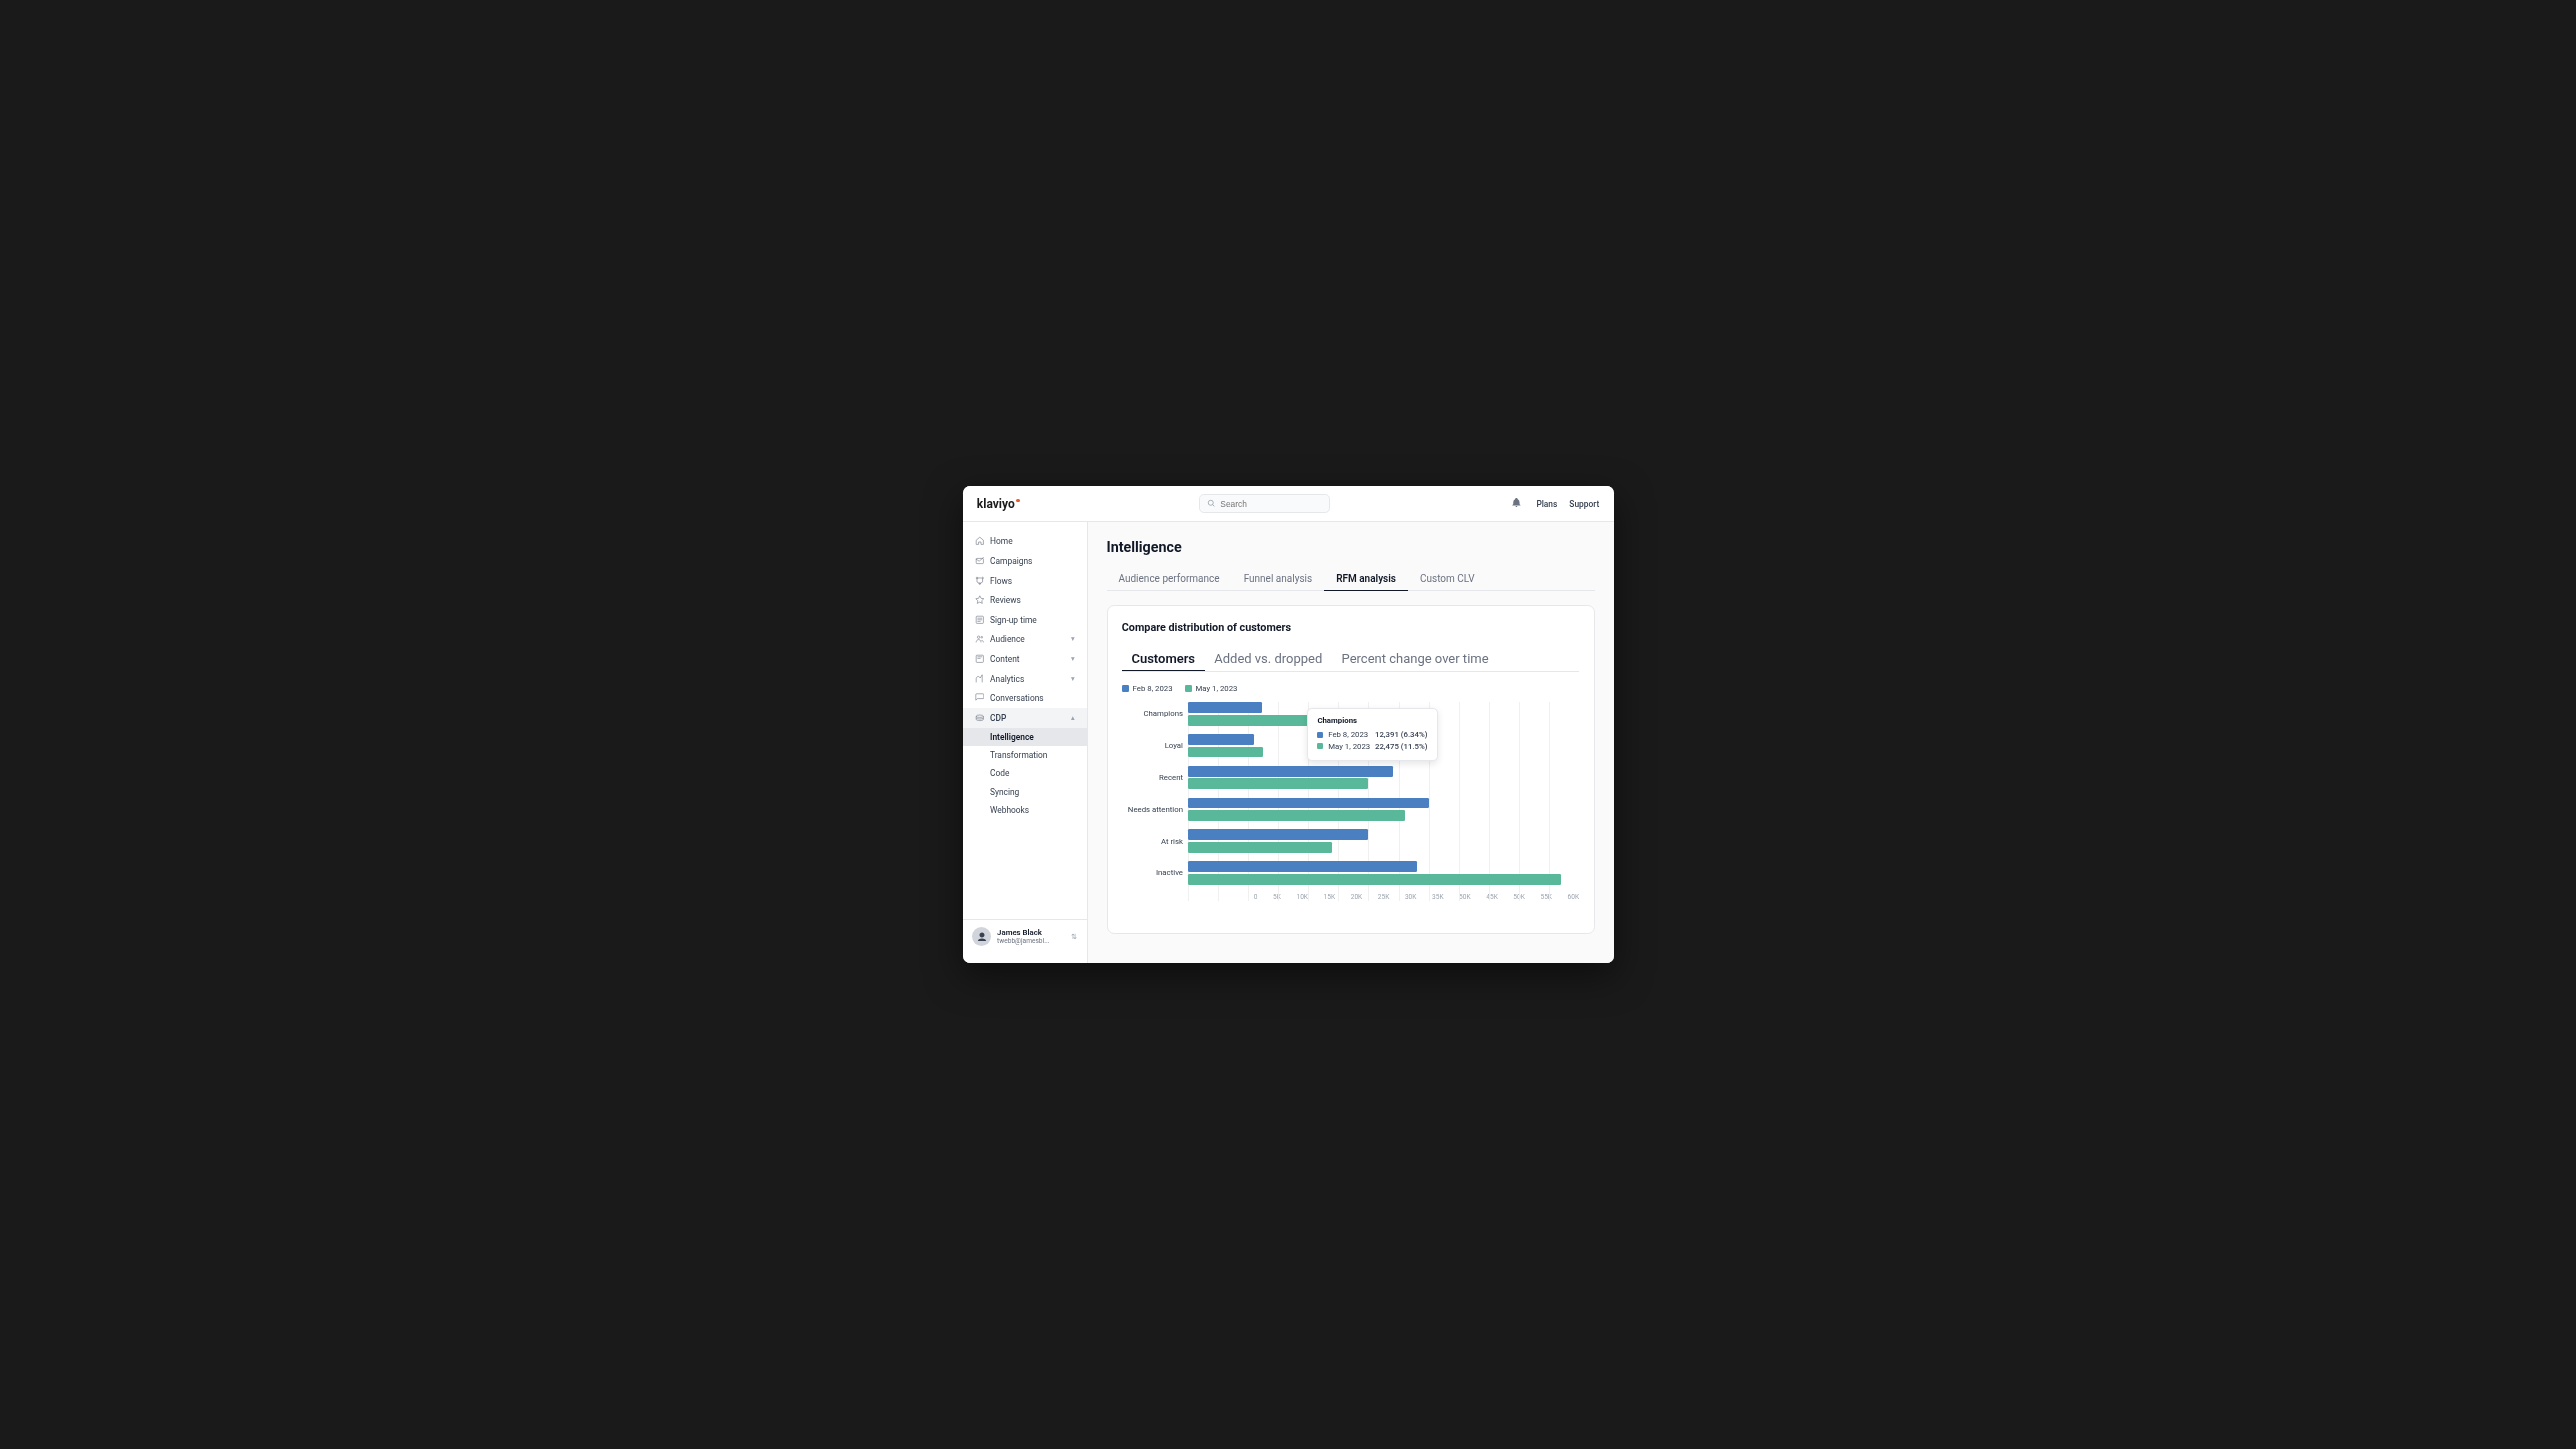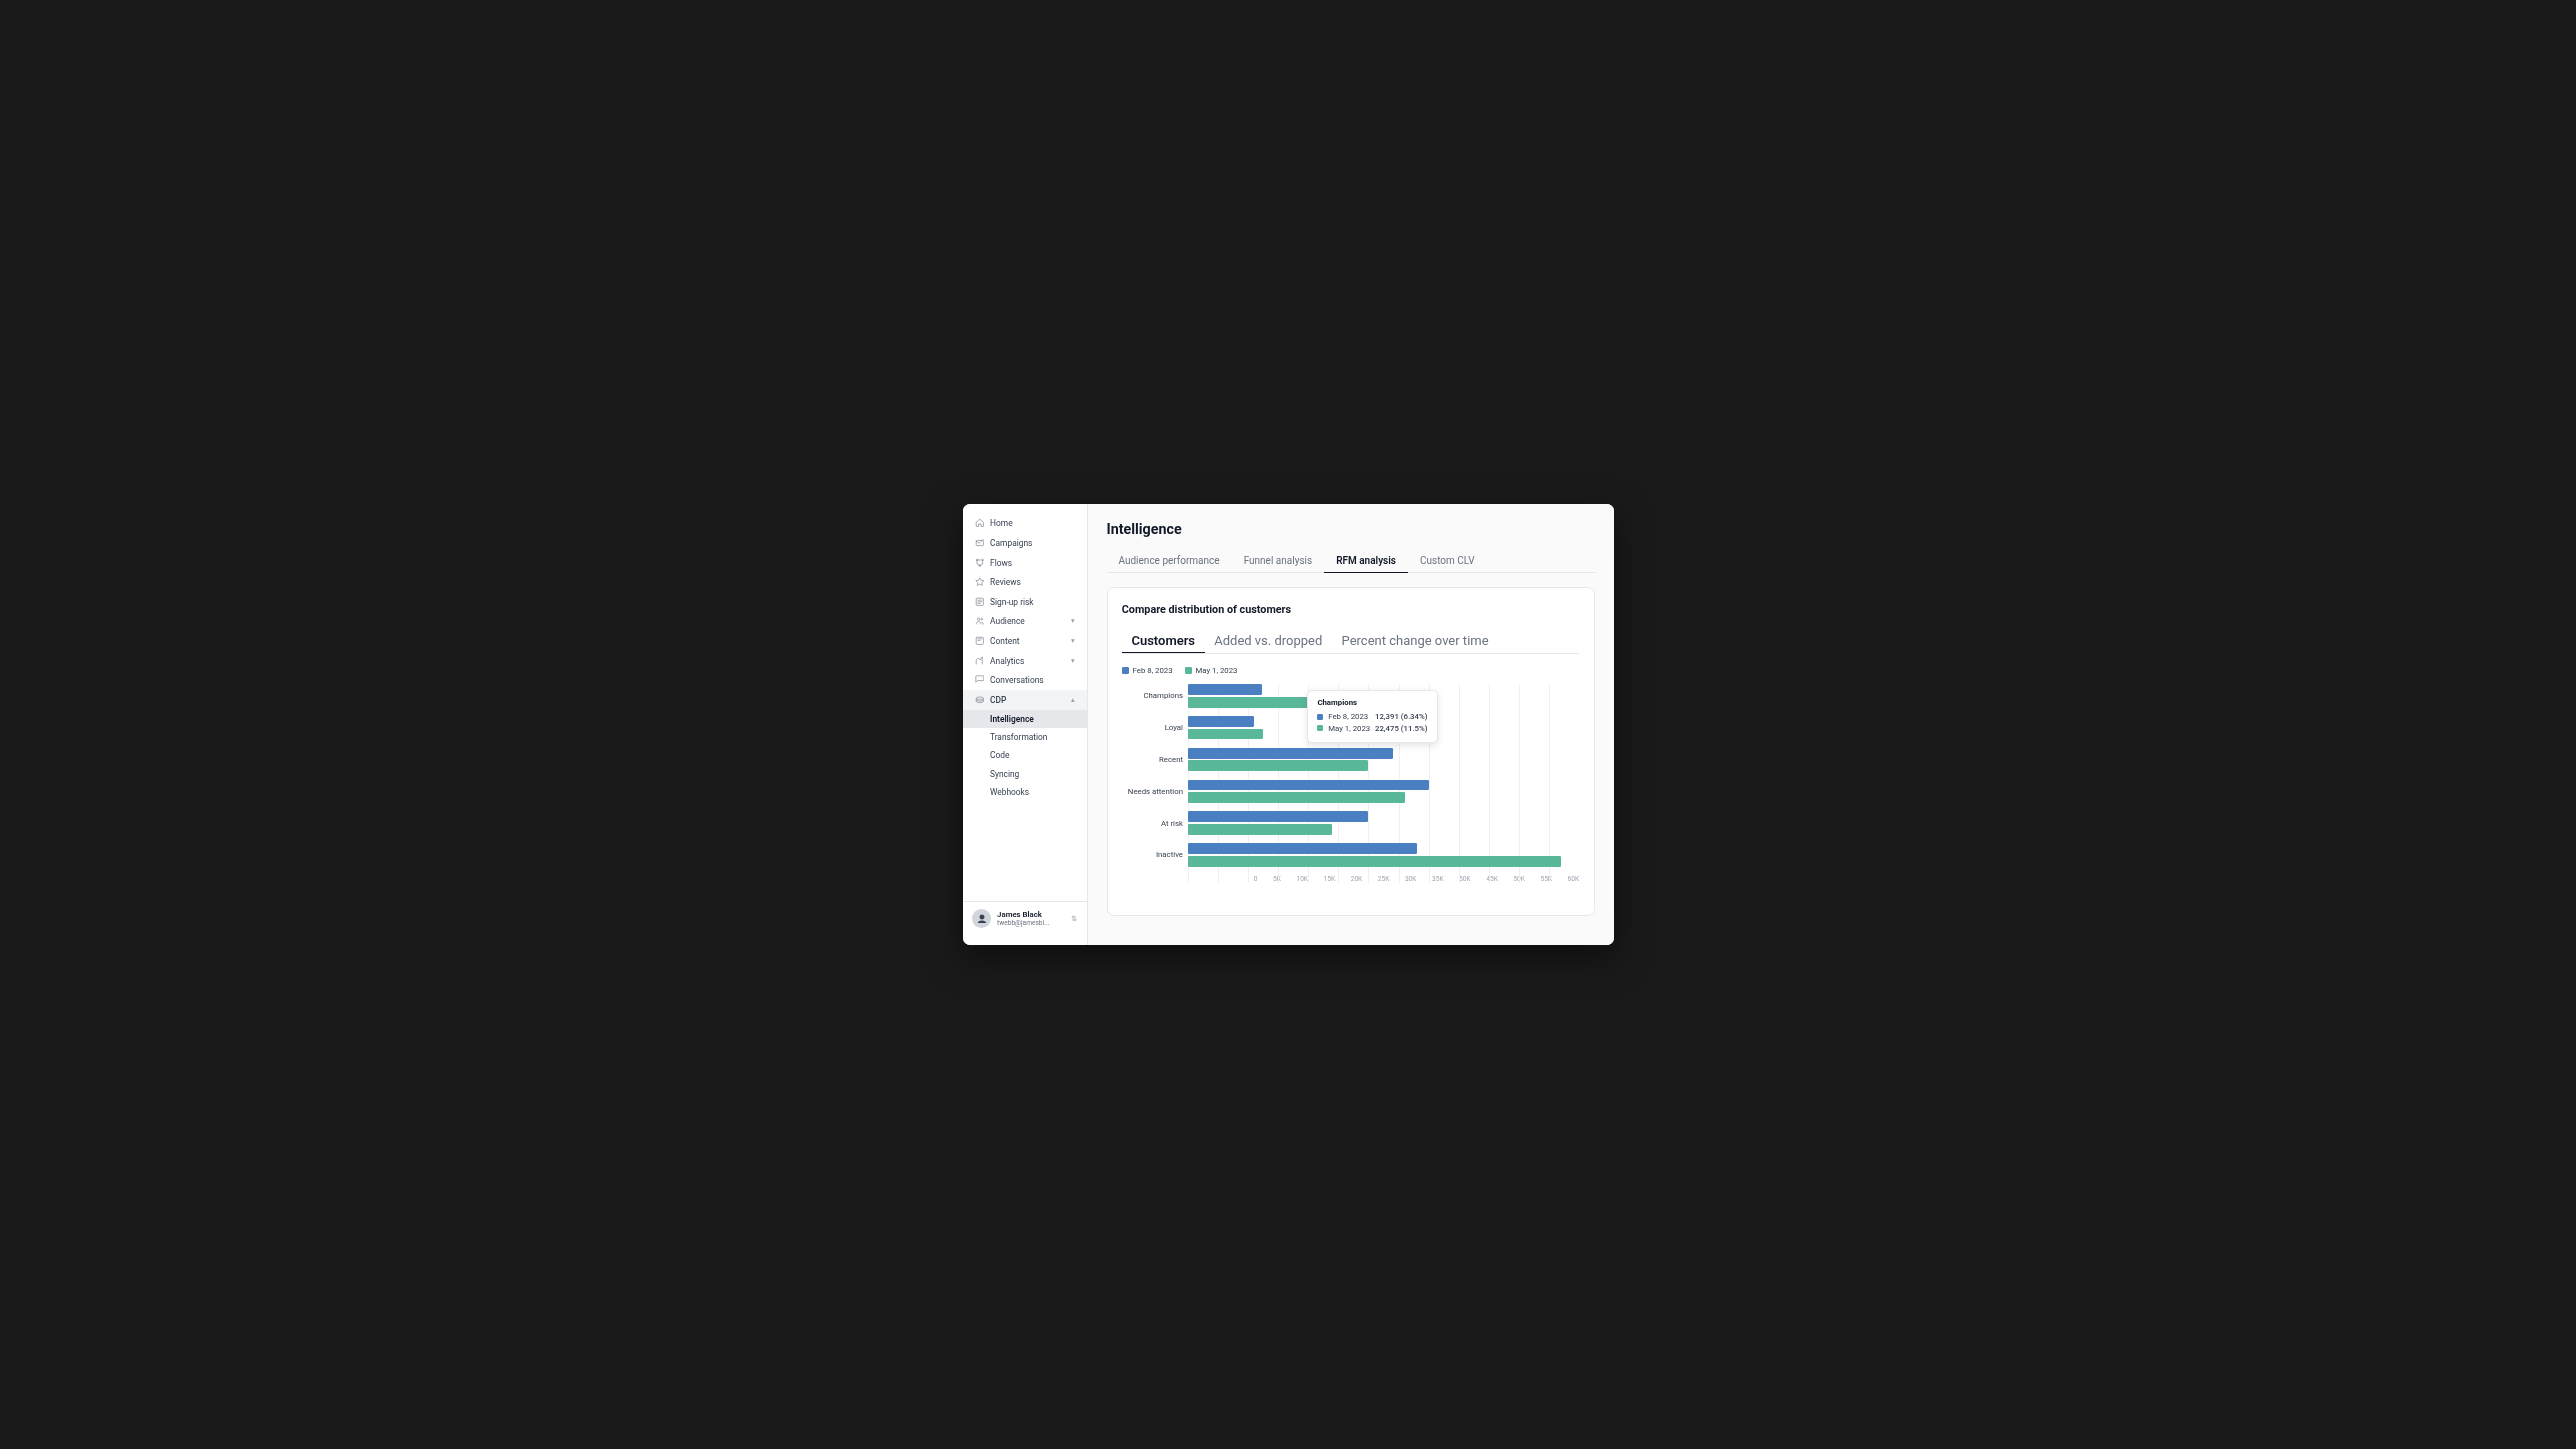--- a/index.html
+++ b/index.html
@@ -357,20 +357,42 @@
       flex-direction: column;
       height: 100%;
     }
     .sidebar-nav { flex: 1; }
   </style>
 </head>
 <body>
 
 <div class="app-window">
 
+  <div class="header">
+    <div class="logo">
+      <span>klaviyo</span>
+        <span class="logo-dot"></span>
+    </div>
+    <div class="search-bar">
+      <svg class="search-icon-svg" width="8.4" height="8.4" viewBox="0 0 20 20" fill="none">
+        <circle cx="9" cy="9" r="6" stroke="#9ca3af" stroke-width="2"></circle>
+        <path d="M13.5 13.5L17 17" stroke="#9ca3af" stroke-width="2" stroke-linecap="round"></path>
+      </svg>
+      <input type="text" placeholder="Search" style="">
+    </div>
+    <div class="header-right">
+      <button class="notification-btn">
+        <svg width="10.8" height="10.8" viewBox="0 0 24 24" fill="none">
+          <path d="M12 2C10.343 2 9 3.343 9 5v.252A7 7 0 0 0 5 12v4l-2 2v1h18v-1l-2-2v-4a7 7 0 0 0-4-6.748V5c0-1.657-1.343-3-3-3zm0 20a2 2 0 0 0 2-2h-4a2 2 0 0 0 2 2z" fill="#6b7280"></path>
+        </svg>
+      </button>
+      <a class="header-link">Plans</a>
+      <a class="header-link">Support</a>
+    </div>
+  </div>
 
   <div class="app-layout">
 
     <div class="sidebar">
       <div class="sidebar-wrapper">
         <div class="sidebar-nav">
 
           <div class="sidebar-item">
             <svg class="sidebar-icon" viewBox="0 0 24 24" fill="none">
               <path d="M3 10.5L12 3l9 7.5V21H15v-6H9v6H3V10.5z" stroke="currentColor" stroke-width="1.5" stroke-linejoin="round"></path>
@@ -401,21 +423,21 @@
               <path d="M12 2l3.09 6.26L22 9.27l-5 4.87 1.18 6.88L12 17.77l-6.18 3.25L7 14.14 2 9.27l6.91-1.01L12 2z" stroke="currentColor" stroke-width="1.5" stroke-linejoin="round"></path>
             </svg>
             <span>Reviews</span>
           </div>
 
           <div class="sidebar-item">
             <svg class="sidebar-icon" viewBox="0 0 24 24" fill="none">
               <rect x="3" y="3" width="18" height="18" rx="2" stroke="currentColor" stroke-width="1.5"></rect>
               <path d="M7 8h10M7 12h10M7 16h6" stroke="currentColor" stroke-width="1.5" stroke-linecap="round"></path>
             </svg>
-            <span>Sign-up risk</span>
+            <span>Sign-up time</span>
           </div>
 
           <div class="sidebar-item">
             <svg class="sidebar-icon" viewBox="0 0 24 24" fill="none">
               <circle cx="9" cy="8" r="3" stroke="currentColor" stroke-width="1.5"></circle>
               <path d="M3 20c0-3.314 2.686-6 6-6s6 2.686 6 6" stroke="currentColor" stroke-width="1.5" stroke-linecap="round"></path>
               <circle cx="17" cy="8" r="2" stroke="currentColor" stroke-width="1.5"></circle>
               <path d="M21 20c0-2.209-1.791-4-4-4" stroke="currentColor" stroke-width="1.5" stroke-linecap="round"></path>
             </svg>
             <span>Audience</span>

